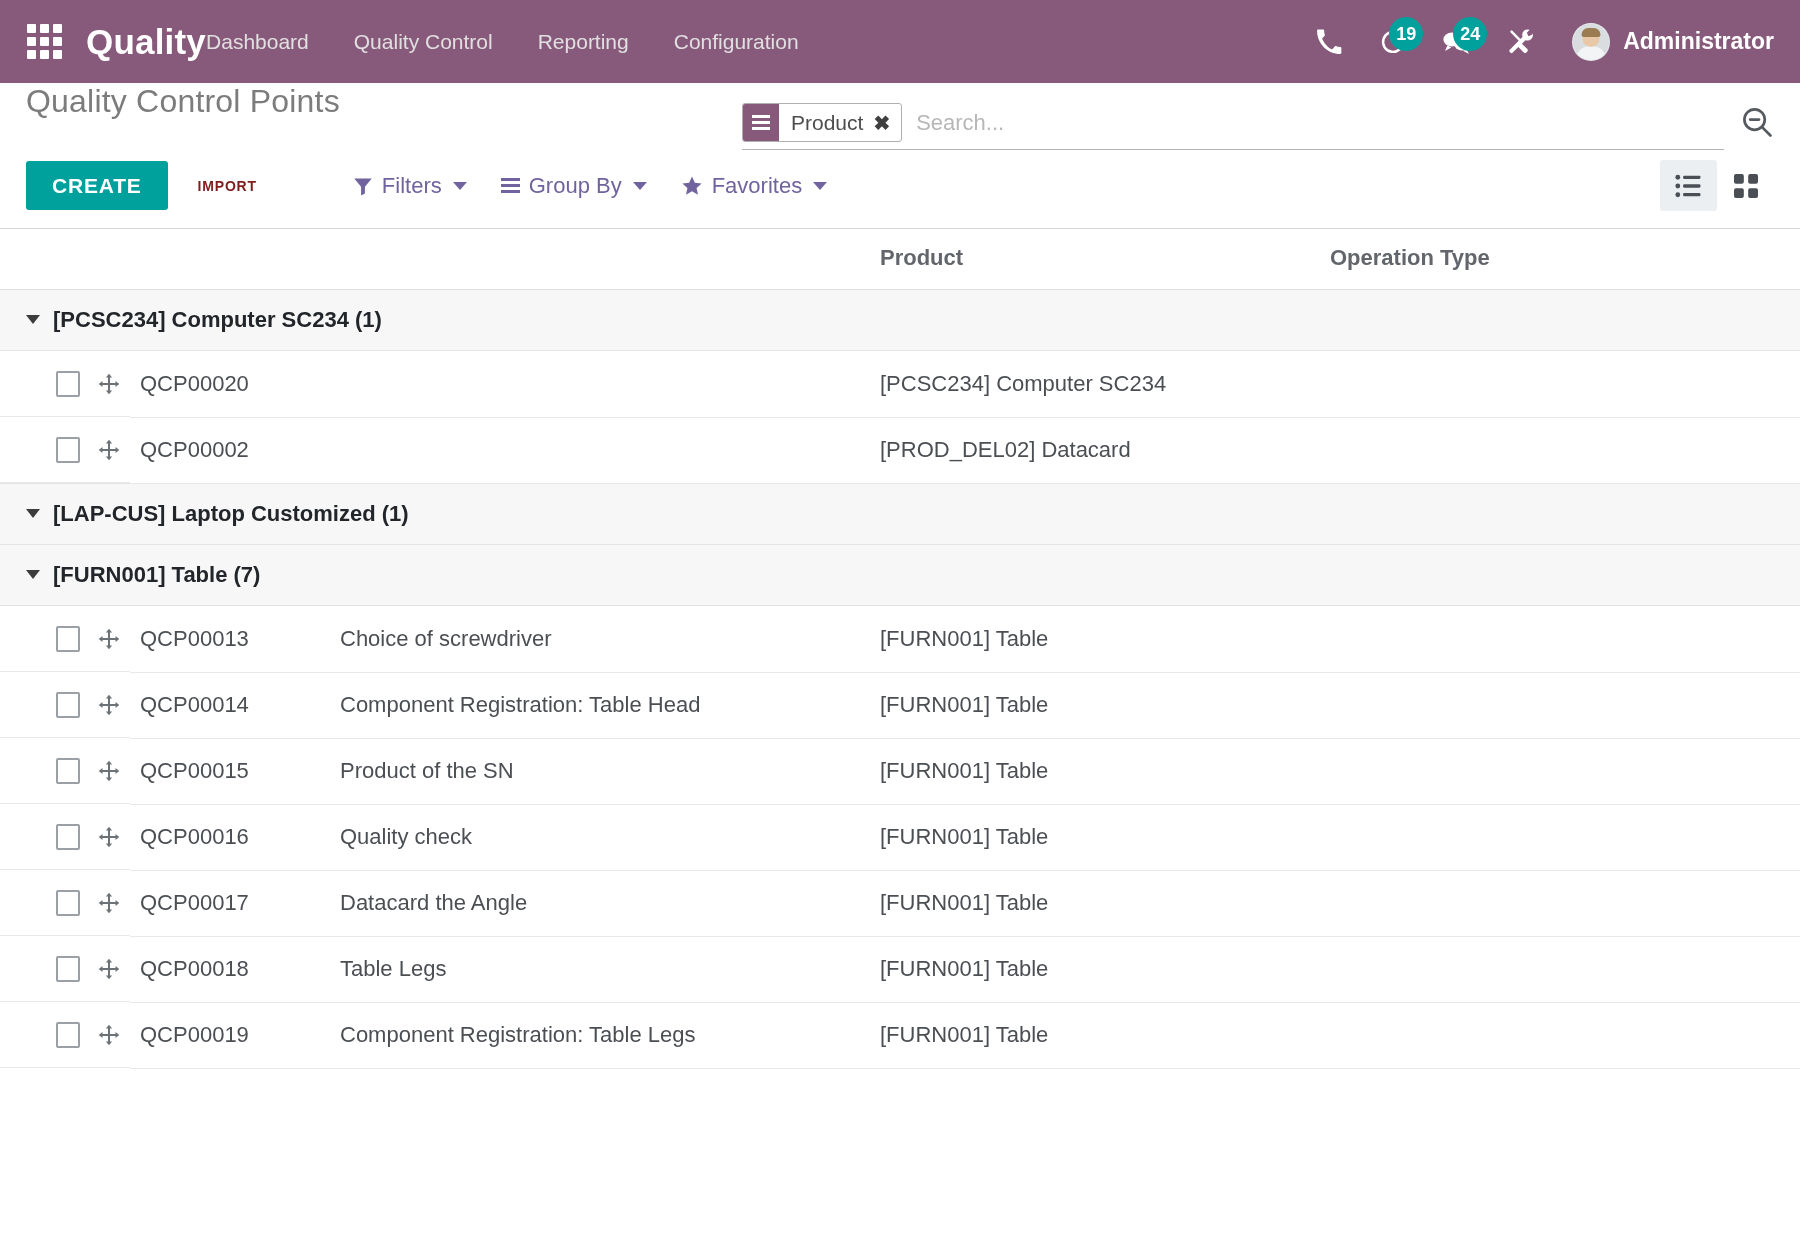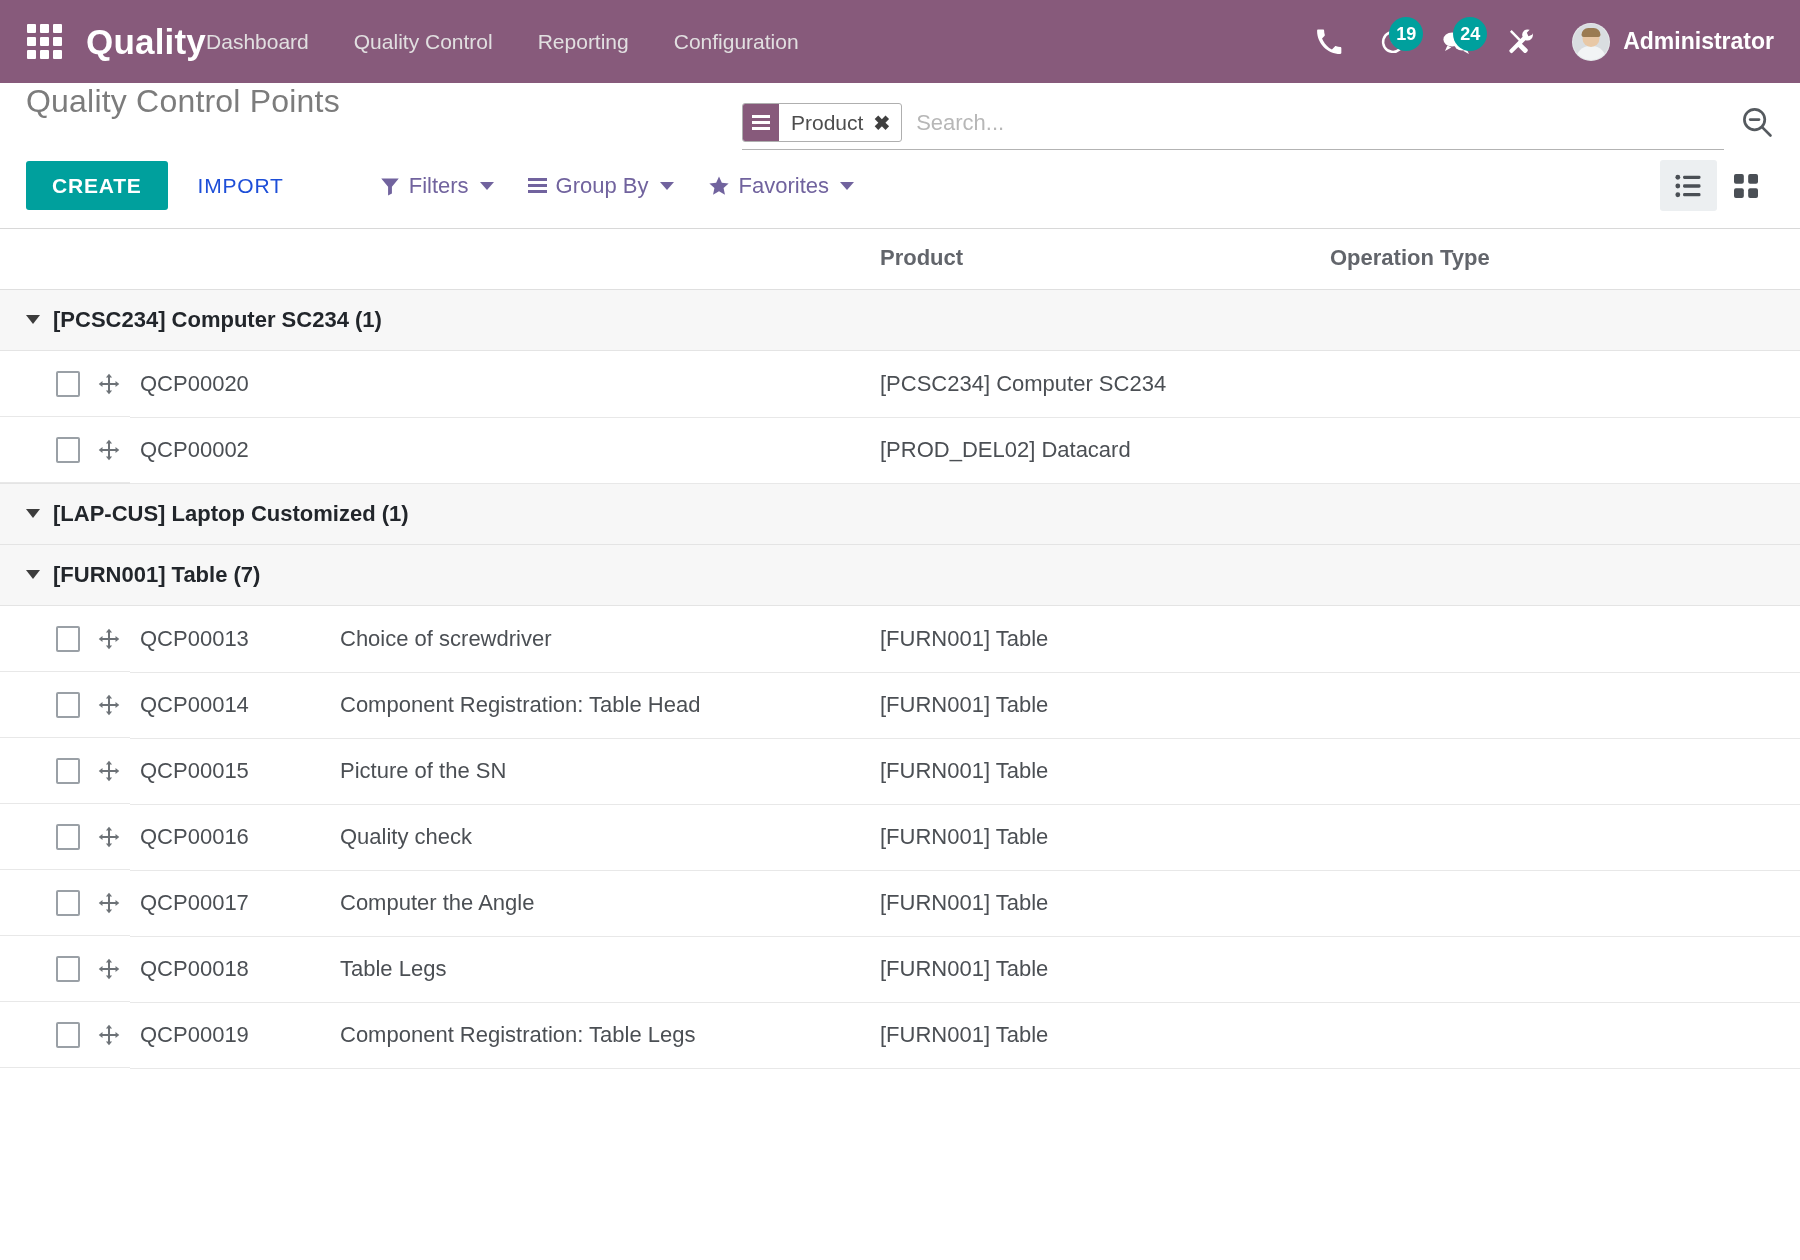--- a/index.html
+++ b/index.html
@@ -206,24 +206,24 @@
     font-weight: bold;
     letter-spacing: .8px;
     padding: 14px 26px;
     border-radius: 3px;
     cursor: pointer;
     line-height: 1;
   }
   .btn-import {
     background: transparent;
     border: none;
-    color: #1d4ed8;
+    color: #7f1d1d;
     font-family: "Liberation Sans", sans-serif;
-    font-size: 21px;
-    font-weight: normal;
+    font-size: 14px;
+    font-weight: bold;
     letter-spacing: .8px;
     margin-left: 24px;
     cursor: pointer;
     padding: 14px 6px;
     line-height: 1;
   }
   .filter-group {
     display: flex;
     align-items: center;
     gap: 34px;
@@ -570,21 +570,21 @@
         <tr class="data-row">
           <td class="cell-handle">
             <span class="row-check"></span>
             <span class="drag-handle">
               <svg width="22" height="22" viewBox="0 0 24 24" fill="#6d7277">
                 <path d="M12 .8 15.4 5h-2.3v6h6V8.7L23.2 12 19.1 15.3V13h-6v6h2.3L12 23.2 8.6 19h2.3v-6h-6v2.3L.8 12 4.9 8.7V11h6V5H8.6z"></path>
               </svg>
             </span>
           </td>
           <td class="cell-ref">QCP00015</td>
-          <td class="cell-name">Picture of the SN</td>
+          <td class="cell-name">Product of the SN</td>
           <td class="cell-prod">[FURN001] Table</td>
           <td class="cell-op"></td>
         </tr>
         <tr class="data-row">
           <td class="cell-handle">
             <span class="row-check"></span>
             <span class="drag-handle">
               <svg width="22" height="22" viewBox="0 0 24 24" fill="#6d7277">
                 <path d="M12 .8 15.4 5h-2.3v6h6V8.7L23.2 12 19.1 15.3V13h-6v6h2.3L12 23.2 8.6 19h2.3v-6h-6v2.3L.8 12 4.9 8.7V11h6V5H8.6z"></path>
               </svg>
@@ -598,21 +598,21 @@
         <tr class="data-row">
           <td class="cell-handle">
             <span class="row-check"></span>
             <span class="drag-handle">
               <svg width="22" height="22" viewBox="0 0 24 24" fill="#6d7277">
                 <path d="M12 .8 15.4 5h-2.3v6h6V8.7L23.2 12 19.1 15.3V13h-6v6h2.3L12 23.2 8.6 19h2.3v-6h-6v2.3L.8 12 4.9 8.7V11h6V5H8.6z"></path>
               </svg>
             </span>
           </td>
           <td class="cell-ref">QCP00017</td>
-          <td class="cell-name">Computer the Angle</td>
+          <td class="cell-name">Datacard the Angle</td>
           <td class="cell-prod">[FURN001] Table</td>
           <td class="cell-op"></td>
         </tr>
         <tr class="data-row">
           <td class="cell-handle">
             <span class="row-check"></span>
             <span class="drag-handle">
               <svg width="22" height="22" viewBox="0 0 24 24" fill="#6d7277">
                 <path d="M12 .8 15.4 5h-2.3v6h6V8.7L23.2 12 19.1 15.3V13h-6v6h2.3L12 23.2 8.6 19h2.3v-6h-6v2.3L.8 12 4.9 8.7V11h6V5H8.6z"></path>
               </svg>

